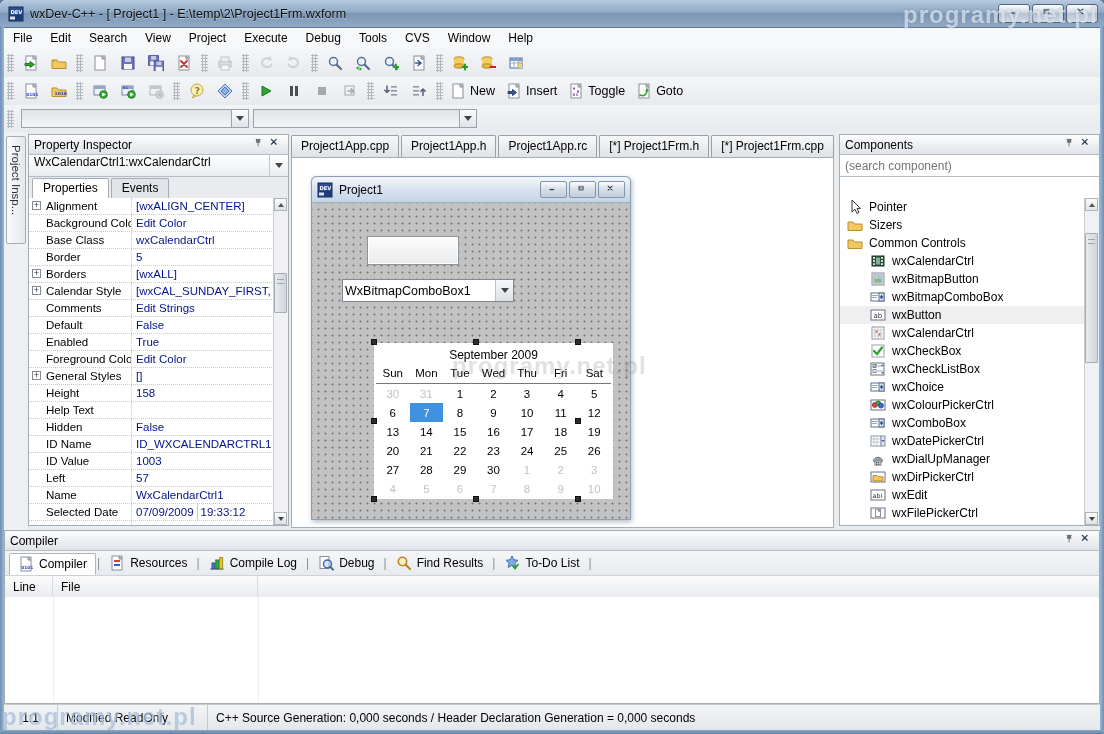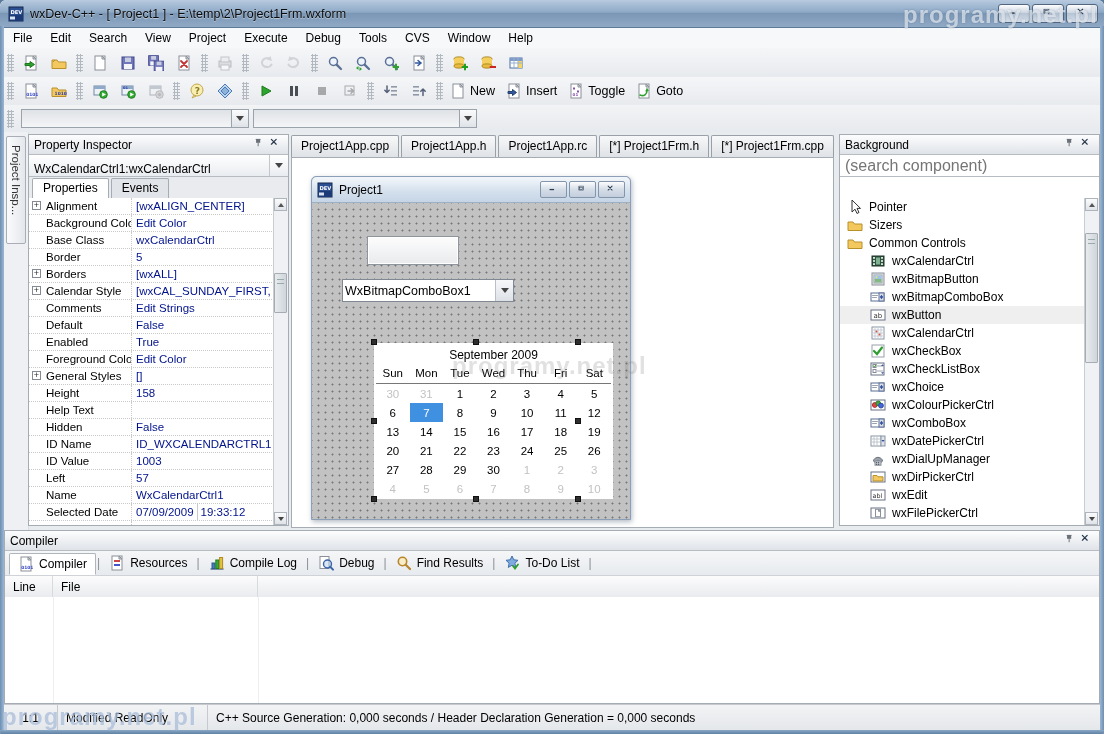--- a/index.html
+++ b/index.html
@@ -47,21 +47,21 @@
   .vtab{position:absolute;left:2px;top:4px;width:20px;height:108px;border:1px solid #a9aeb6;background:linear-gradient(90deg,#fafbfc,#e4e7eb);border-radius:2px;
     writing-mode:vertical-rl;display:flex;align-items:center;padding:8px 0;box-sizing:border-box;font-size:11.5px;color:#333;}
   
   .panel{position:absolute;background:#fff;border:1px solid #a6acb4;box-sizing:border-box;}
   .pcaption{height:20px;background:linear-gradient(180deg,#fdfdfe,#dfe3e8);border-bottom:1px solid #b7bcc3;display:flex;align-items:center;padding:0 5px;box-sizing:border-box;}
   .pcaption .cap-title{flex:1;font-size:12px;}
   .cap-btn{width:16px;height:14px;display:flex;align-items:center;justify-content:center;}
   .cap-btn svg{width:11px;height:11px;}
   
   #pi{left:24px;top:2px;width:261px;height:392px;}
-  .obj-combo{height:21px;border-bottom:1px solid #b7bcc3;background:linear-gradient(180deg,#fff,#e9ecf0);display:flex;align-items:flex-end;}
+  .obj-combo{height:21px;border-bottom:1px solid #b7bcc3;background:linear-gradient(180deg,#fff,#e9ecf0);display:flex;align-items:flex-start;}
   .obj-combo .txt{flex:1;padding:0 5px;font-size:12px;white-space:nowrap;overflow:hidden;}
   .obj-combo .drop{width:18px;height:100%;display:flex;align-items:center;justify-content:center;border-left:1px solid #c2c7cd;}
   .pi-tabs{height:21px;background:#e9ebee;display:flex;align-items:flex-end;border-bottom:1px solid #a6acb4;padding-left:3px;}
   .pi-tab{border:1px solid #a6acb4;border-bottom:none;background:#e1e4e8;padding:2px 10px 3px;font-size:12px;border-radius:2px 2px 0 0;margin-right:2px;}
   .pi-tab.active{background:#fff;position:relative;top:1px;padding-bottom:4px;}
   .pgrid{position:absolute;left:0;top:63px;right:14px;bottom:0;overflow:hidden;background:#fff;}
   .prow{height:16px;display:flex;border-bottom:1px dotted #c9c9c9;align-items:center;font-size:11.5px;}
   .prow .pname{width:103px;flex:0 0 103px;border-right:1px dotted #c9c9c9;padding-left:17px;box-sizing:border-box;white-space:nowrap;overflow:hidden;position:relative;height:100%;display:flex;align-items:center;}
   .prow .pval{flex:1;color:#00128b;padding-left:4px;white-space:nowrap;overflow:hidden;display:flex;align-items:center;height:100%;}
   .pval .vdiv{width:1px;height:100%;background:#c9c9c9;margin:0 3px;}
@@ -102,21 +102,21 @@
   .cal-weekdays{height:18px;display:flex;border-bottom:1px solid #777;margin:0 2px;}
   .cal-weekdays span{flex:1;text-align:center;font-size:11.5px;padding-top:2px;}
   .cal-grid{position:absolute;left:2px;right:2px;top:41px;bottom:0;display:grid;grid-template-columns:repeat(7,1fr);grid-auto-rows:19px;}
   .cal-cell{display:flex;align-items:center;justify-content:center;}
   .cal-cell.m{color:#c2c2c2;}
   .cal-cell.sel{background:#3f90e0;color:#fff;}
   .handle{position:absolute;width:6px;height:6px;background:#2e2e2e;border:1px solid #111;box-sizing:border-box;}
   
   #comp{left:835px;top:2px;width:261px;height:392px;}
   .searchbox{height:21px;border-bottom:1px solid #b7bcc3;background:#fff;display:flex;align-items:center;}
-  .searchbox input{border:none;outline:none;width:100%;font-size:16px;padding:0 5px;font-family:inherit;color:#222;background:transparent;}
+  .searchbox input{border:none;outline:none;width:100%;font-size:12px;padding:0 5px;font-family:inherit;color:#222;background:transparent;}
   .comp-list{position:absolute;left:0;top:63px;right:14px;bottom:0;background:#fff;overflow:hidden;}
   .comp-item{height:18px;display:flex;align-items:center;gap:6px;padding-left:7px;font-size:12px;white-space:nowrap;}
   .comp-item.indent{padding-left:30px;}
   .comp-item.hover{background:#efefef;}
   .comp-item .ticon{flex:0 0 16px;}
   #comp .vscroll{top:63px;}
   
   .compiler{position:absolute;left:4px;top:530px;width:1096px;height:174px;background:#fca5a5;border:1px solid #a6acb4;box-sizing:border-box;}
   .comp-tabs{height:24px;background:linear-gradient(180deg,#f5f6f8,#e7eaee);border-bottom:1px solid #cfd3d8;display:flex;align-items:center;padding-left:4px;}
   .ctab{display:flex;align-items:center;gap:5px;padding:2px 8px;font-size:12px;}
@@ -858,21 +858,21 @@
                 <div class="handle" style="left: 161px; top: 293px;"></div>
                 <div class="handle" style="left: 263px; top: 293px;"></div>
               </div>
           </div>
         </div>
       </div>
     </div>
 
     <div class="panel" id="comp">
       <div class="pcaption">
-        <span class="cap-title">Background</span>
+        <span class="cap-title">Components</span>
         <span class="cap-btn">
             <span><svg viewBox="0 0 16 16" width="16" height="16">
                 <rect x="3" y="2" width="6" height="5" fill="#6a7078"></rect>
                 <rect x="5.3" y="7" width="1.4" height="5" fill="#6a7078"></rect>
                 <path d="M3 2 h6" fill="none" stroke="#4a505a" stroke-width="1" stroke-linecap="round"></path>
               </svg></span>
           </span>
         <span class="cap-btn">
             <span><svg viewBox="0 0 16 16" width="16" height="16">
                 <path d="M2 2 L9 9 M9 2 L2 9" fill="none" stroke="#2b3b4e" stroke-width="1.8" stroke-linecap="round"></path>

